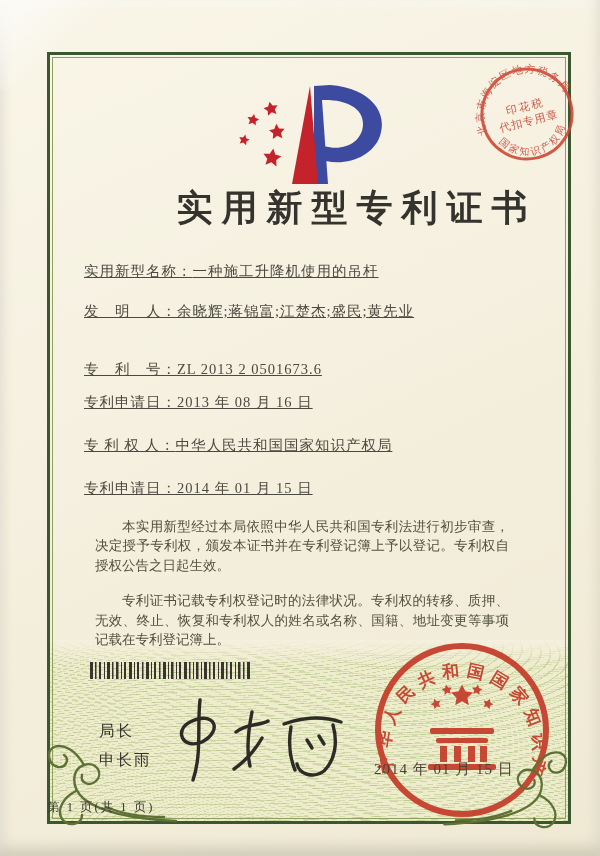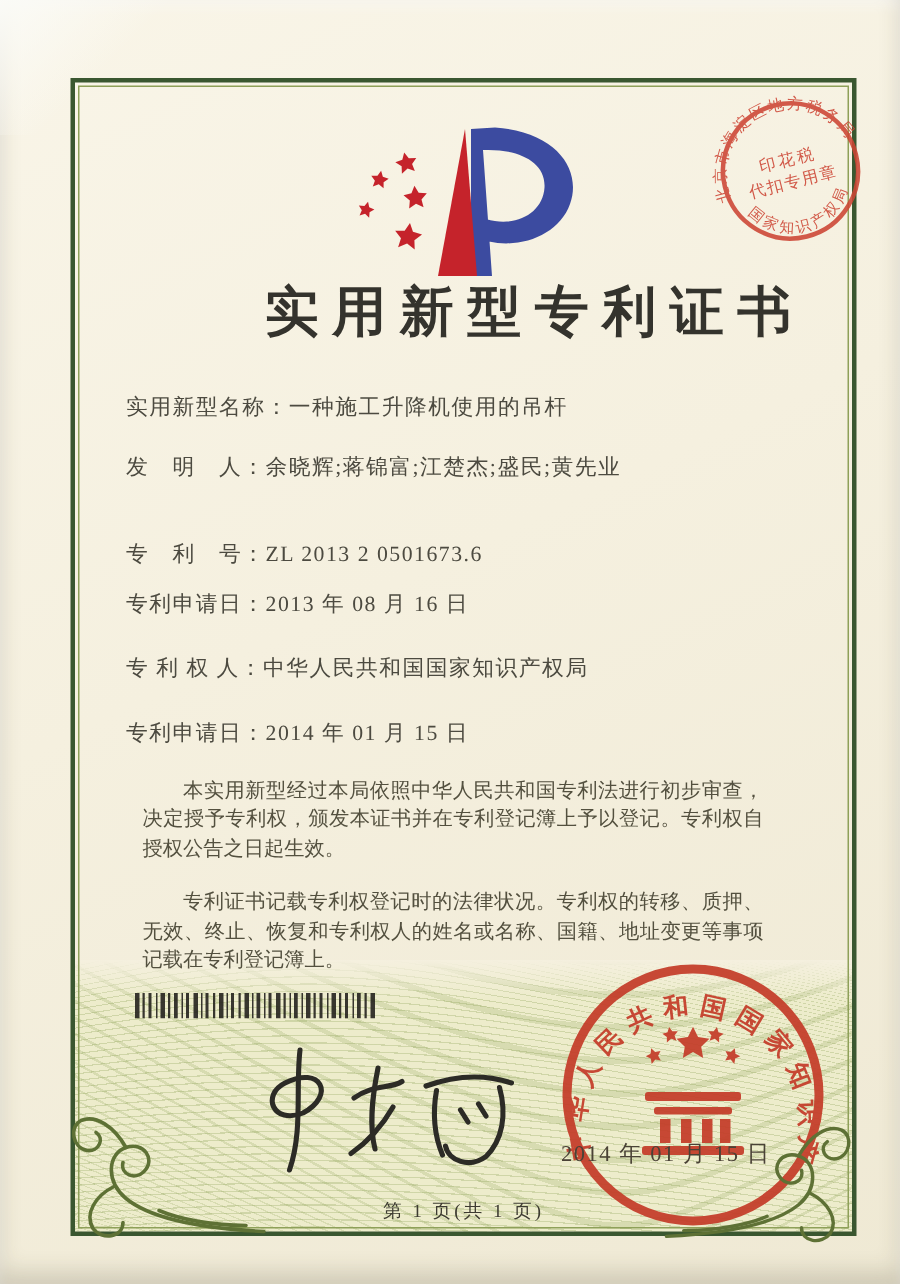--- a/index.html
+++ b/index.html
@@ -38,38 +38,38 @@
     font-size:14px;color:#5a564a;letter-spacing:3px;
   }
   .tax-stamp{position:absolute;left:471px;top:58px;width:112px;height:112px;transform:rotate(-14deg);opacity:.88;}
   .logo{position:absolute;left:222px;top:80px;width:166px;height:112px;}
   .title{
     position:absolute;left:47px;top:184px;width:524px;
     text-align:center;font-size:36px;font-weight:700;color:#34332d;
     letter-spacing:9px;text-indent:9px;margin-left:43px;
   }
   .fields{position:absolute;left:84px;top:0;width:450px;font-size:14.5px;color:#4c4a40;}
-  .field-row{position:absolute;left:0;white-space:nowrap;letter-spacing:1px;}
+  .field-row{position:absolute;left:0;white-space:nowrap;letter-spacing:1px;text-decoration:underline;}
   .f0{top:262px}.f1{top:302px}.f2{top:360px}.f3{top:393px}.f4{top:436px}.f5{top:479px}
   .paragraphs{
     position:absolute;left:79px;top:501px;width:446px;
     font-size:13.5px;line-height:19.4px;color:#53503f;
     text-align:justify;
   }
   .paragraphs p{margin:16px;text-indent:2em;}
   .barcode{position:absolute;left:90px;top:662px;width:162px;height:17px;opacity:.88;}
   .sign-block{position:absolute;left:99px;top:716px;font-size:15.5px;color:#33322c;line-height:29px;letter-spacing:2px;}
   .signature{position:absolute;left:160px;top:692px;width:190px;height:95px;}
   .big-seal{position:absolute;left:372px;top:640px;width:180px;height:180px;opacity:.92;}
   .seal-date{
     position:absolute;left:374px;top:760px;width:190px;
     font-size:15px;color:#4a4236;letter-spacing:1px;white-space:nowrap;z-index:5;
   }
   .footer-page{
-    position:absolute;left:47px;top:799px;width:524px;text-align:center;
+    position:absolute;left:47px;top:799px;width:524px;
     font-size:12.5px;color:#3d3b31;letter-spacing:2px;z-index:4;
   }
   .flourish{position:absolute;z-index:3;}
   .fl-left{left:46px;top:733px;width:150px;height:94px;}
   .fl-right{right:28px;top:740px;width:150px;height:90px;transform:scale(-1,1);}
   .seal-red{fill:#c43b28;}
   .stamp-red{fill:#cd4534;}
 </style>
 </head>
 <body>
@@ -168,20 +168,24 @@
         <rect x="131" width="3" height="17"></rect>
         <rect x="136" width="1.5" height="17"></rect>
       <rect x="140" width="2" height="17"></rect>
         <rect x="145" width="1" height="17"></rect>
         <rect x="148" width="2.5" height="17"></rect>
       <rect x="153" width="1.5" height="17"></rect>
         <rect x="157" width="3" height="17"></rect>
     </g>
   </svg>
 
+  <div class="sign-block">
+    <div>局长</div>
+    <div>申长雨</div>
+  </div>
 
   <svg class="signature" viewBox="0 0 190 95">
     <g fill="none" stroke="#2c2b26" stroke-width="3.4" stroke-linecap="round" stroke-linejoin="round">
       <path d="M30,30 C54,18 64,38 42,50 C22,58 14,38 30,30"></path>
       <path d="M40,8 C37,34 42,62 33,88"></path>
       <path d="M92,20 C88,40 86,58 90,74"></path>
       <path d="M76,40 C88,31 100,34 108,29"></path>
       <path d="M102,46 C94,60 84,70 74,77"></path>
       <path d="M124,32 C146,24 166,25 181,30"></path>
       <path d="M131,35 C128,52 130,66 135,78"></path>

